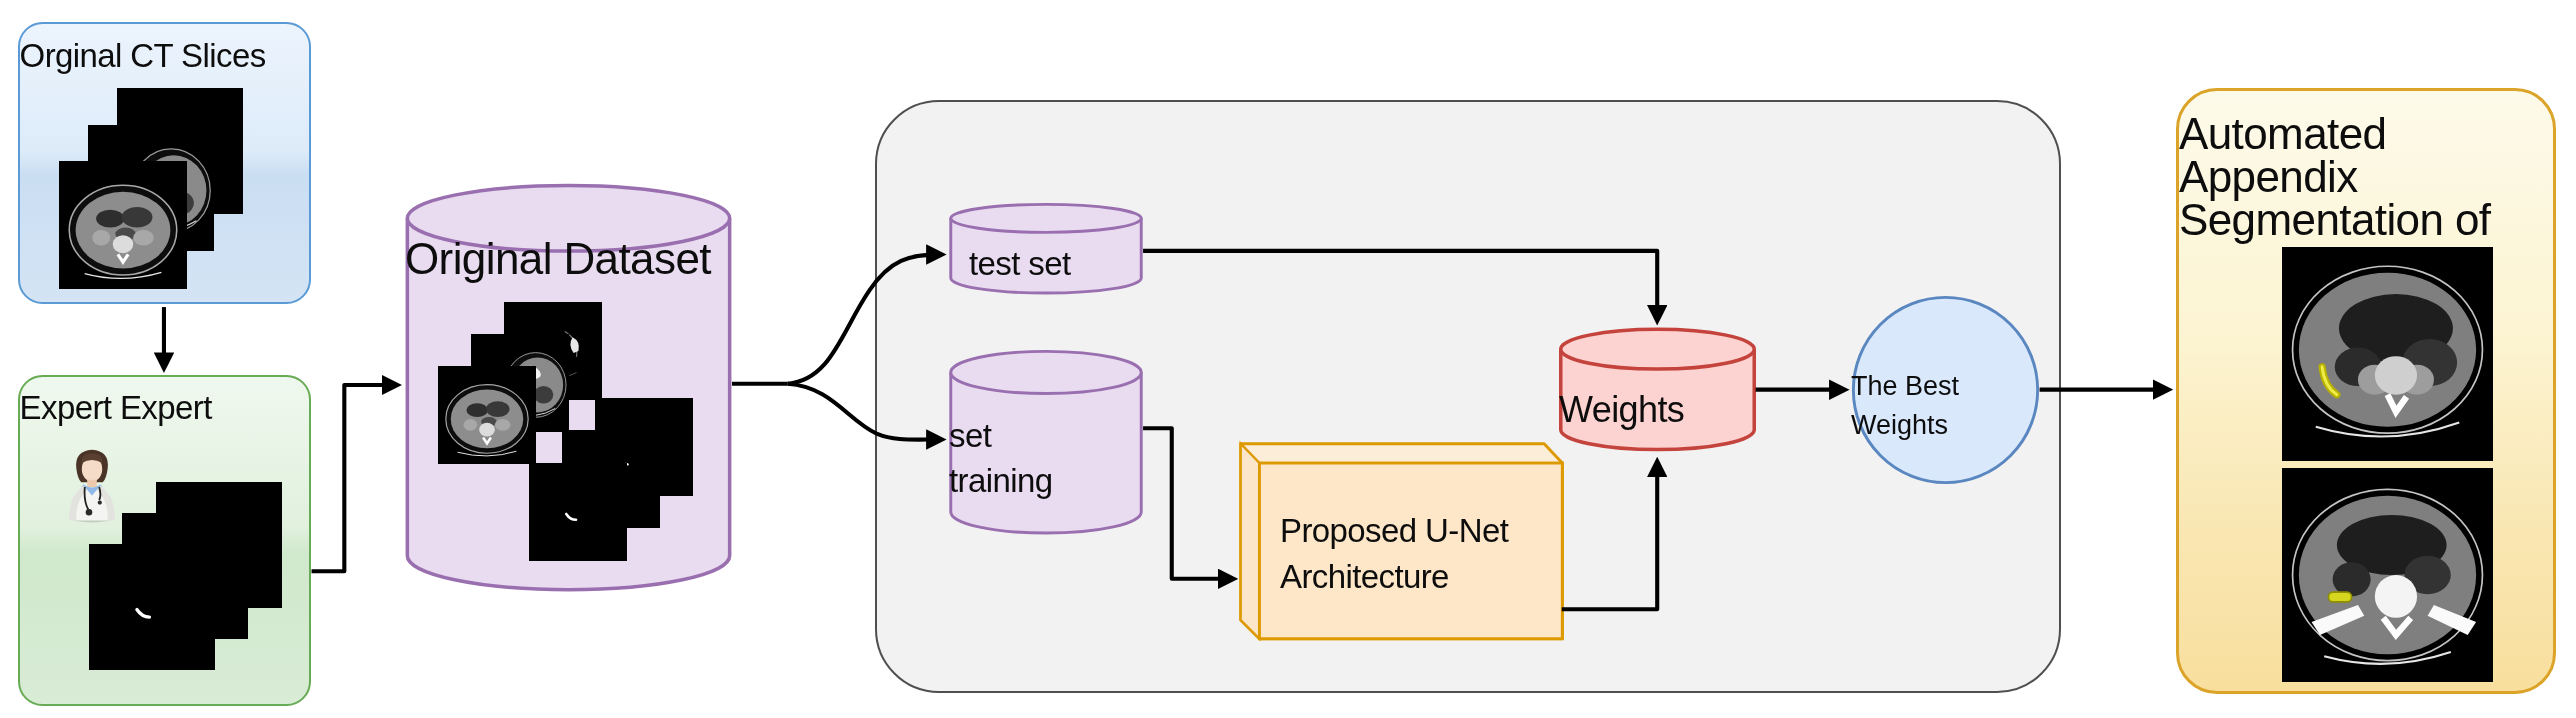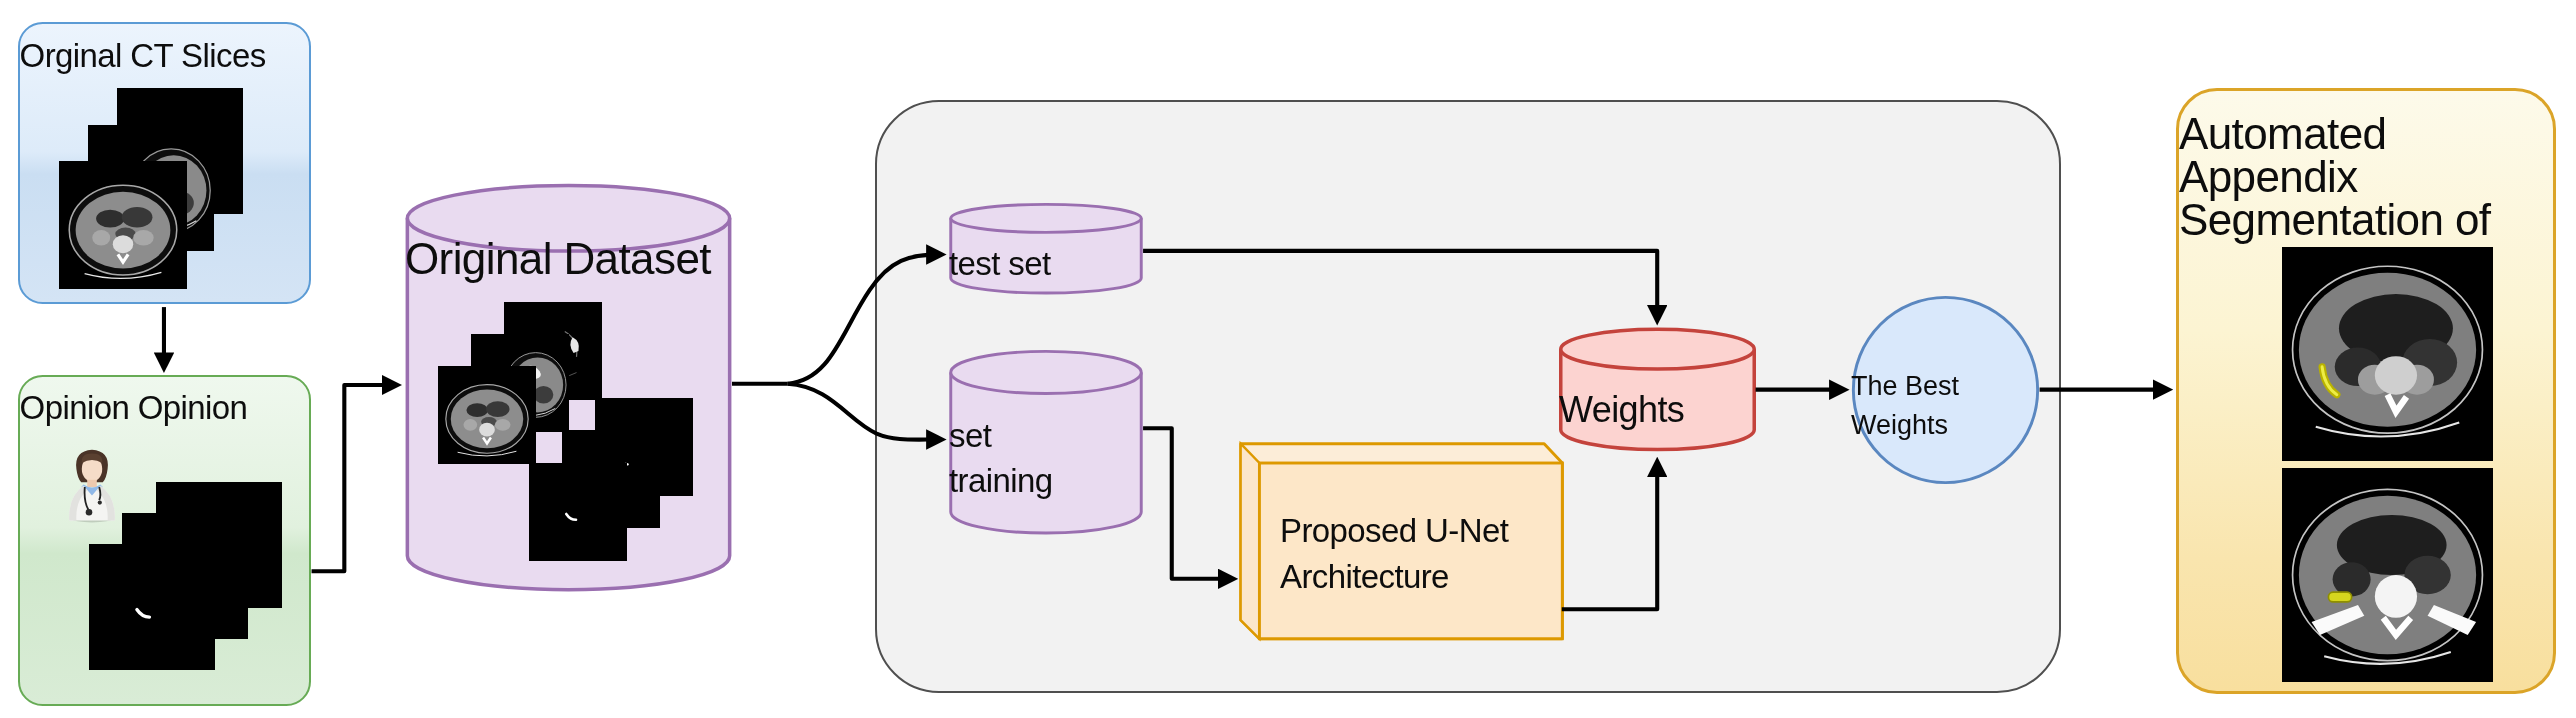--- a/index.html
+++ b/index.html
@@ -148,21 +148,21 @@
         </svg>
     </div>
     <div class="img" style="left:39px;top:137px;width:128px;height:128px;">
       <svg viewBox="0 0 100 100" preserveAspectRatio="none">
           <use href="#sym-ct"></use>
         </svg>
     </div>
   </div>
 
   <div class="rbox box-green" style="left:17.6px;top:375px;width:293px;height:331px;">
-    <div class="node-title t-54" style="left:0;top:11.7px;width:100%;">Opinion Opinion</div>
+    <div class="node-title t-54" style="left:0;top:11.7px;width:100%;">Expert Expert</div>
     <div class="img" style="left:42px;top:68px;width:60px;height:78px;">
       <svg viewBox="0 0 100 130" preserveAspectRatio="none">
           <use href="#sym-doctor"></use>
         </svg>
     </div>
     <div class="img" style="left:136px;top:105px;width:126px;height:126px;">
       <svg viewBox="0 0 100 100" preserveAspectRatio="none">
           <use href="#sym-mask-black"></use>
         </svg>
     </div>
@@ -217,21 +217,21 @@
       </svg>
   </div>
   <div class="node-title t-58" style="left:405px;top:234px;width:320px;">Original Dataset</div>
 
   <div class="shape abs" style="left:949px;top:202px;width:194px;height:94px;">
     <svg viewBox="0 0 331 161" preserveAspectRatio="none">
       <path d="M3,28 V130 a162.5,26 0 0 0 325,0 V28" fill="#e9dbf0" stroke="#9a6fb0" stroke-width="5"></path>
       <ellipse cx="165.5" cy="28" rx="162.5" ry="24" fill="#e9dbf0" stroke="#9a6fb0" stroke-width="5"></ellipse>
     </svg>
   </div>
-  <div class="node-title t-54" style="left:949px;top:245px;width:194px;">test set</div>
+  <div class="node-title t-54" style="left:949px;top:245px;width:194px;padding-left:20px;">test set</div>
 
   <div class="shape abs" style="left:949px;top:349px;width:194px;height:187px;">
     <svg viewBox="0 0 331 319" preserveAspectRatio="none">
       <path d="M3,40 V278 a162.5,36 0 0 0 325,0 V40" fill="#e9dbf0" stroke="#9a6fb0" stroke-width="5"></path>
       <ellipse cx="165.5" cy="40" rx="162.5" ry="36" fill="#e9dbf0" stroke="#9a6fb0" stroke-width="5"></ellipse>
     </svg>
   </div>
   <div class="node-title t-54" style="left:949px;top:413px;width:194px;line-height:45px;">
     <div>set</div>
     <div>training</div>

